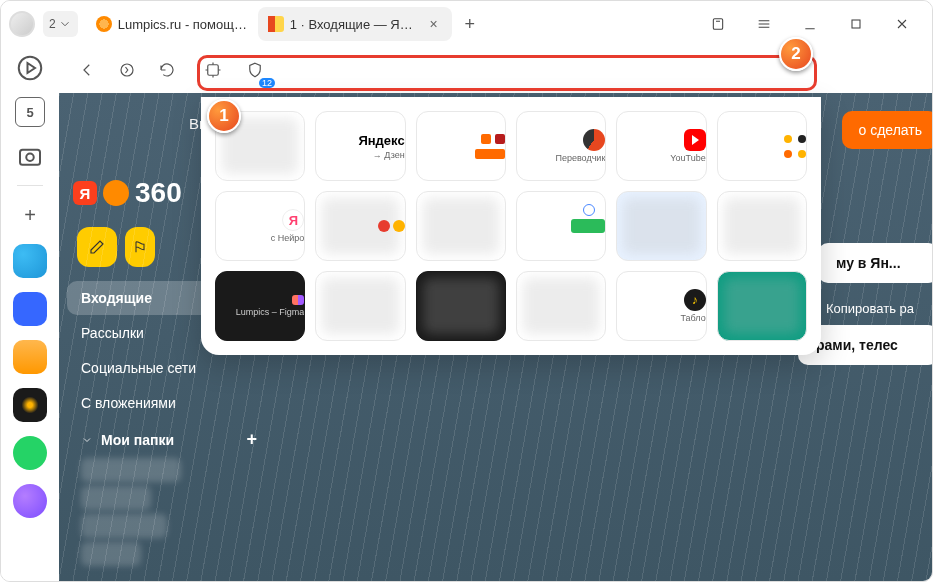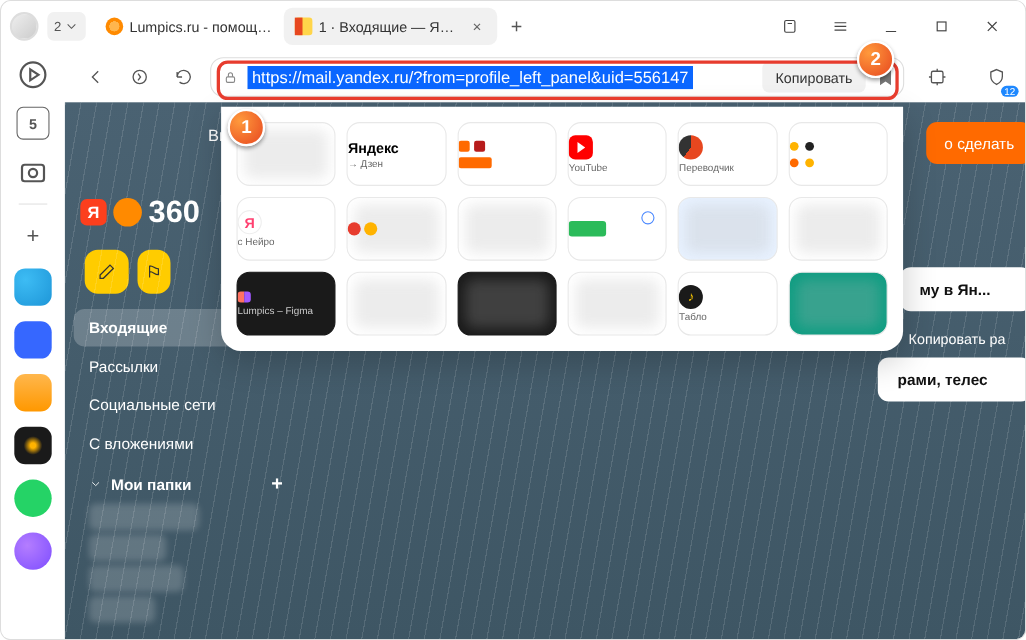--- a/index.html
+++ b/index.html
@@ -22,21 +22,21 @@
 
 
 .toolbar { height: 46px; display: flex; align-items: center; padding: 0 10px 0 70px; gap: 8px; position: relative; }
 .tool-btn { width: 32px; height: 32px; display: flex; align-items: center; justify-content: center; color: #555; border-radius: 6px; }
 .tool-btn svg { width: 18px; height: 18px; }
 .addrbar { flex: 1; height: 36px; display: flex; align-items: center; background: #fff; border: 1px solid #ddd; border-radius: 12px; padding: 0 6px 0 10px; gap: 8px; position: relative; }
 .addr-highlight { position: absolute; left: 196px; right: 115px; top: 54px; height: 36px; border: 3px solid #e73c2e; border-radius: 10px; pointer-events: none; z-index: 50; }
 .url-sel { background: #0a66ff; color: #fff; padding: 2px 4px; font-size: 15px; white-space: nowrap; overflow: hidden; max-width: 480px; }
 .copy-btn { height: 28px; padding: 0 12px; background: #f1f1f1; border-radius: 6px; font-size: 13px; color: #333; display: flex; align-items: center; }
 .bookmark-icn { width: 20px; height: 20px; color: #777; }
-.tool-right { display: flex; align-items: center; gap: 22px; padding-left: 6px; }
+.tool-right { display: flex; align-items: center; gap: 10px; padding-left: 6px; }
 .shield { position: relative; }
 .shield-badge { position: absolute; bottom: -2px; right: -4px; background: #1e88ff; color: #fff; font-size: 9px; border-radius: 8px; padding: 0 3px; }
 
 
 .leftstrip { position: absolute; left: 0; top: 46px; bottom: 0; width: 58px; background: #fff; display: flex; flex-direction: column; align-items: center; padding-top: 6px; gap: 14px; }
 .leftstrip .strip-item { width: 30px; height: 30px; display: flex; align-items: center; justify-content: center; border-radius: 8px; font-size: 13px; color: #555; position: relative; }
 .strip-item.square { border: 1.5px solid #666; border-radius: 6px; font-weight: bold; }
 .strip-app { width: 34px; height: 34px; border-radius: 10px; }
 .leftstrip .divider { width: 26px; height: 1px; background: #e2e2e2; }
 
@@ -57,21 +57,21 @@
 .side-header { display: flex; align-items: center; padding: 8px 14px 4px; font-weight: bold; gap: 8px; }
 .side-blur { height: 24px; margin: 4px 14px; background: rgba(255,255,255,0.18); border-radius: 6px; filter: blur(3px); width: 100px;}
 
 .mail-main { flex: 1; padding: 0 10px; color: #111; }
 .mail-card { background: #fff; border-radius: 10px; padding: 12px 18px; margin-bottom: 10px; font-size: 14px; font-weight: bold; white-space: nowrap; overflow: hidden; }
 .mail-card.sub { font-weight: normal; color: #555; font-size: 13px; }
 
 
 .panel { position: absolute; left: 200px; top: 96px; width: 620px; background: #fff; border-radius: 0 0 18px 18px; box-shadow: 0 10px 30px rgba(0,0,0,0.2); padding: 14px 14px 14px; z-index: 40; }
 .tiles { display: grid; grid-template-columns: repeat(5, 1fr); gap: 10px; }
-.tile { height: 58px; border: 1px solid #e8e8e8; border-radius: 12px; display: flex; flex-direction: column; align-items: flex-start; justify-content: center; font-size: 9px; color: #666; gap: 3px; overflow: hidden; position: relative; }
+.tile { height: 70px; border: 1px solid #e8e8e8; border-radius: 12px; display: flex; flex-direction: column; align-items: flex-end; justify-content: center; font-size: 9px; color: #666; gap: 3px; overflow: hidden; position: relative; }
 .tile-blur::before { content:""; position:absolute; inset:6px; background: rgba(180,180,180,0.25); filter: blur(6px); border-radius: 8px; }
 .tile.dark { background: #1a1a1a; color: #ccc; border-color: #1a1a1a; }
 .tile-title { font-size: 9px; line-height: 1; }
 .tile-logo { font-size: 13px; font-weight: bold; color: #000; }
 .tile-icon { width: 22px; height: 22px; border-radius: 50%; }
 .add-tablo { margin-top: 12px; display: flex; justify-content: flex-end; }
 .add-tablo-btn { border: 1px solid #ddd; border-radius: 10px; padding: 6px 12px; font-size: 12px; color: #444; display: flex; align-items: center; gap: 5px; }
 
 
 .callout { position: absolute; width: 34px; height: 34px; border-radius: 50%; background: radial-gradient(circle at 30% 30%, #ff9a3c, #e7471f); border: 2px solid #fff; box-shadow: 0 2px 4px rgba(0,0,0,0.4); color: #fff; font-weight: bold; font-size: 17px; display: flex; align-items: center; justify-content: center; z-index: 60; }
@@ -141,34 +141,20 @@
       <svg viewBox="0 0 24 24">
         <circle cx="12" cy="12" r="8"></circle>
         <path d="M10 8l3 4-3 4"></path>
       </svg>
     </div>
   <div class="tool-btn">
       <svg viewBox="0 0 24 24">
         <path d="M4 12a8 8 0 1 1 3 6.2M4 12V6m0 6h6"></path>
       </svg>
     </div>
-  <div class="addrbar">
-    <svg viewBox="0 0 24 24" style="width:15px;height:15px;color:#888">
-        <rect x="6" y="11" width="12" height="8" rx="2"></rect>
-        <path d="M9 11V8a3 3 0 0 1 6 0v3"></path>
-      </svg>
-    <span class="url-sel">https://mail.yandex.ru/?from=profile_left_panel&amp;uid=556147</span>
-    <div style="flex:1"></div>
-    <div class="copy-btn">
-        <span>Копировать</span>
-      </div>
-    <svg class="bookmark-icn" viewBox="0 0 24 24" style="fill:#777;stroke:none">
-        <path d="M6 3h12v18l-6-4-6 4z"></path>
-      </svg>
-  </div>
   <div class="tool-right">
     <div class="tool-btn">
         <svg viewBox="0 0 24 24">
           <rect x="5" y="5" width="14" height="14" rx="2"></rect>
           <path d="M12 2v3M12 19v3M2 12h3M19 12h3"></path>
         </svg>
       </div>
     <div class="tool-btn shield">
       <svg viewBox="0 0 24 24">
           <path d="M12 3l7 3v5c0 5-3 8-7 10-4-2-7-5-7-10V6z"></path>
@@ -273,28 +259,28 @@
         <span class="tile-title">→ Дзен</span>
       </div>
     <div class="tile">
         <div style="display:flex;gap:4px">
           <span style="width:10px;height:10px;background:#ff6a00;border-radius:2px"></span>
           <span style="width:10px;height:10px;background:#b71c1c;border-radius:2px"></span>
         </div>
         <div style="width:30px;height:10px;background:#ff6a00;border-radius:2px;margin-top:2px"></div>
       </div>
     <div class="tile">
+        <div class="tile-icon" style="background:conic-gradient(#e7471f 0 60%,#333 0)"></div>
+        <span class="tile-title">Переводчик</span>
+      </div>
+    <div class="tile">
         <div class="tile-icon" style="background:#ff0000;border-radius:6px;position:relative">
           <div style="position:absolute;left:8px;top:6px;border-left:7px solid #fff;border-top:5px solid transparent;border-bottom:5px solid transparent"></div>
         </div>
         <span class="tile-title">YouTube</span>
-      </div>
-    <div class="tile">
-        <div class="tile-icon" style="background:conic-gradient(#e7471f 0 60%,#333 0)"></div>
-        <span class="tile-title">Переводчик</span>
       </div>
     <div class="tile">
         <div style="display:flex;gap:6px">
           <span style="width:8px;height:8px;background:#ffb300;border-radius:50%"></span>
           <span style="width:8px;height:8px;background:#222;border-radius:50%"></span>
         </div>
         <div style="display:flex;gap:6px;margin-top:4px">
           <span style="width:8px;height:8px;background:#ff6a00;border-radius:50%"></span>
           <span style="width:8px;height:8px;background:#ffb300;border-radius:50%"></span>
         </div>

